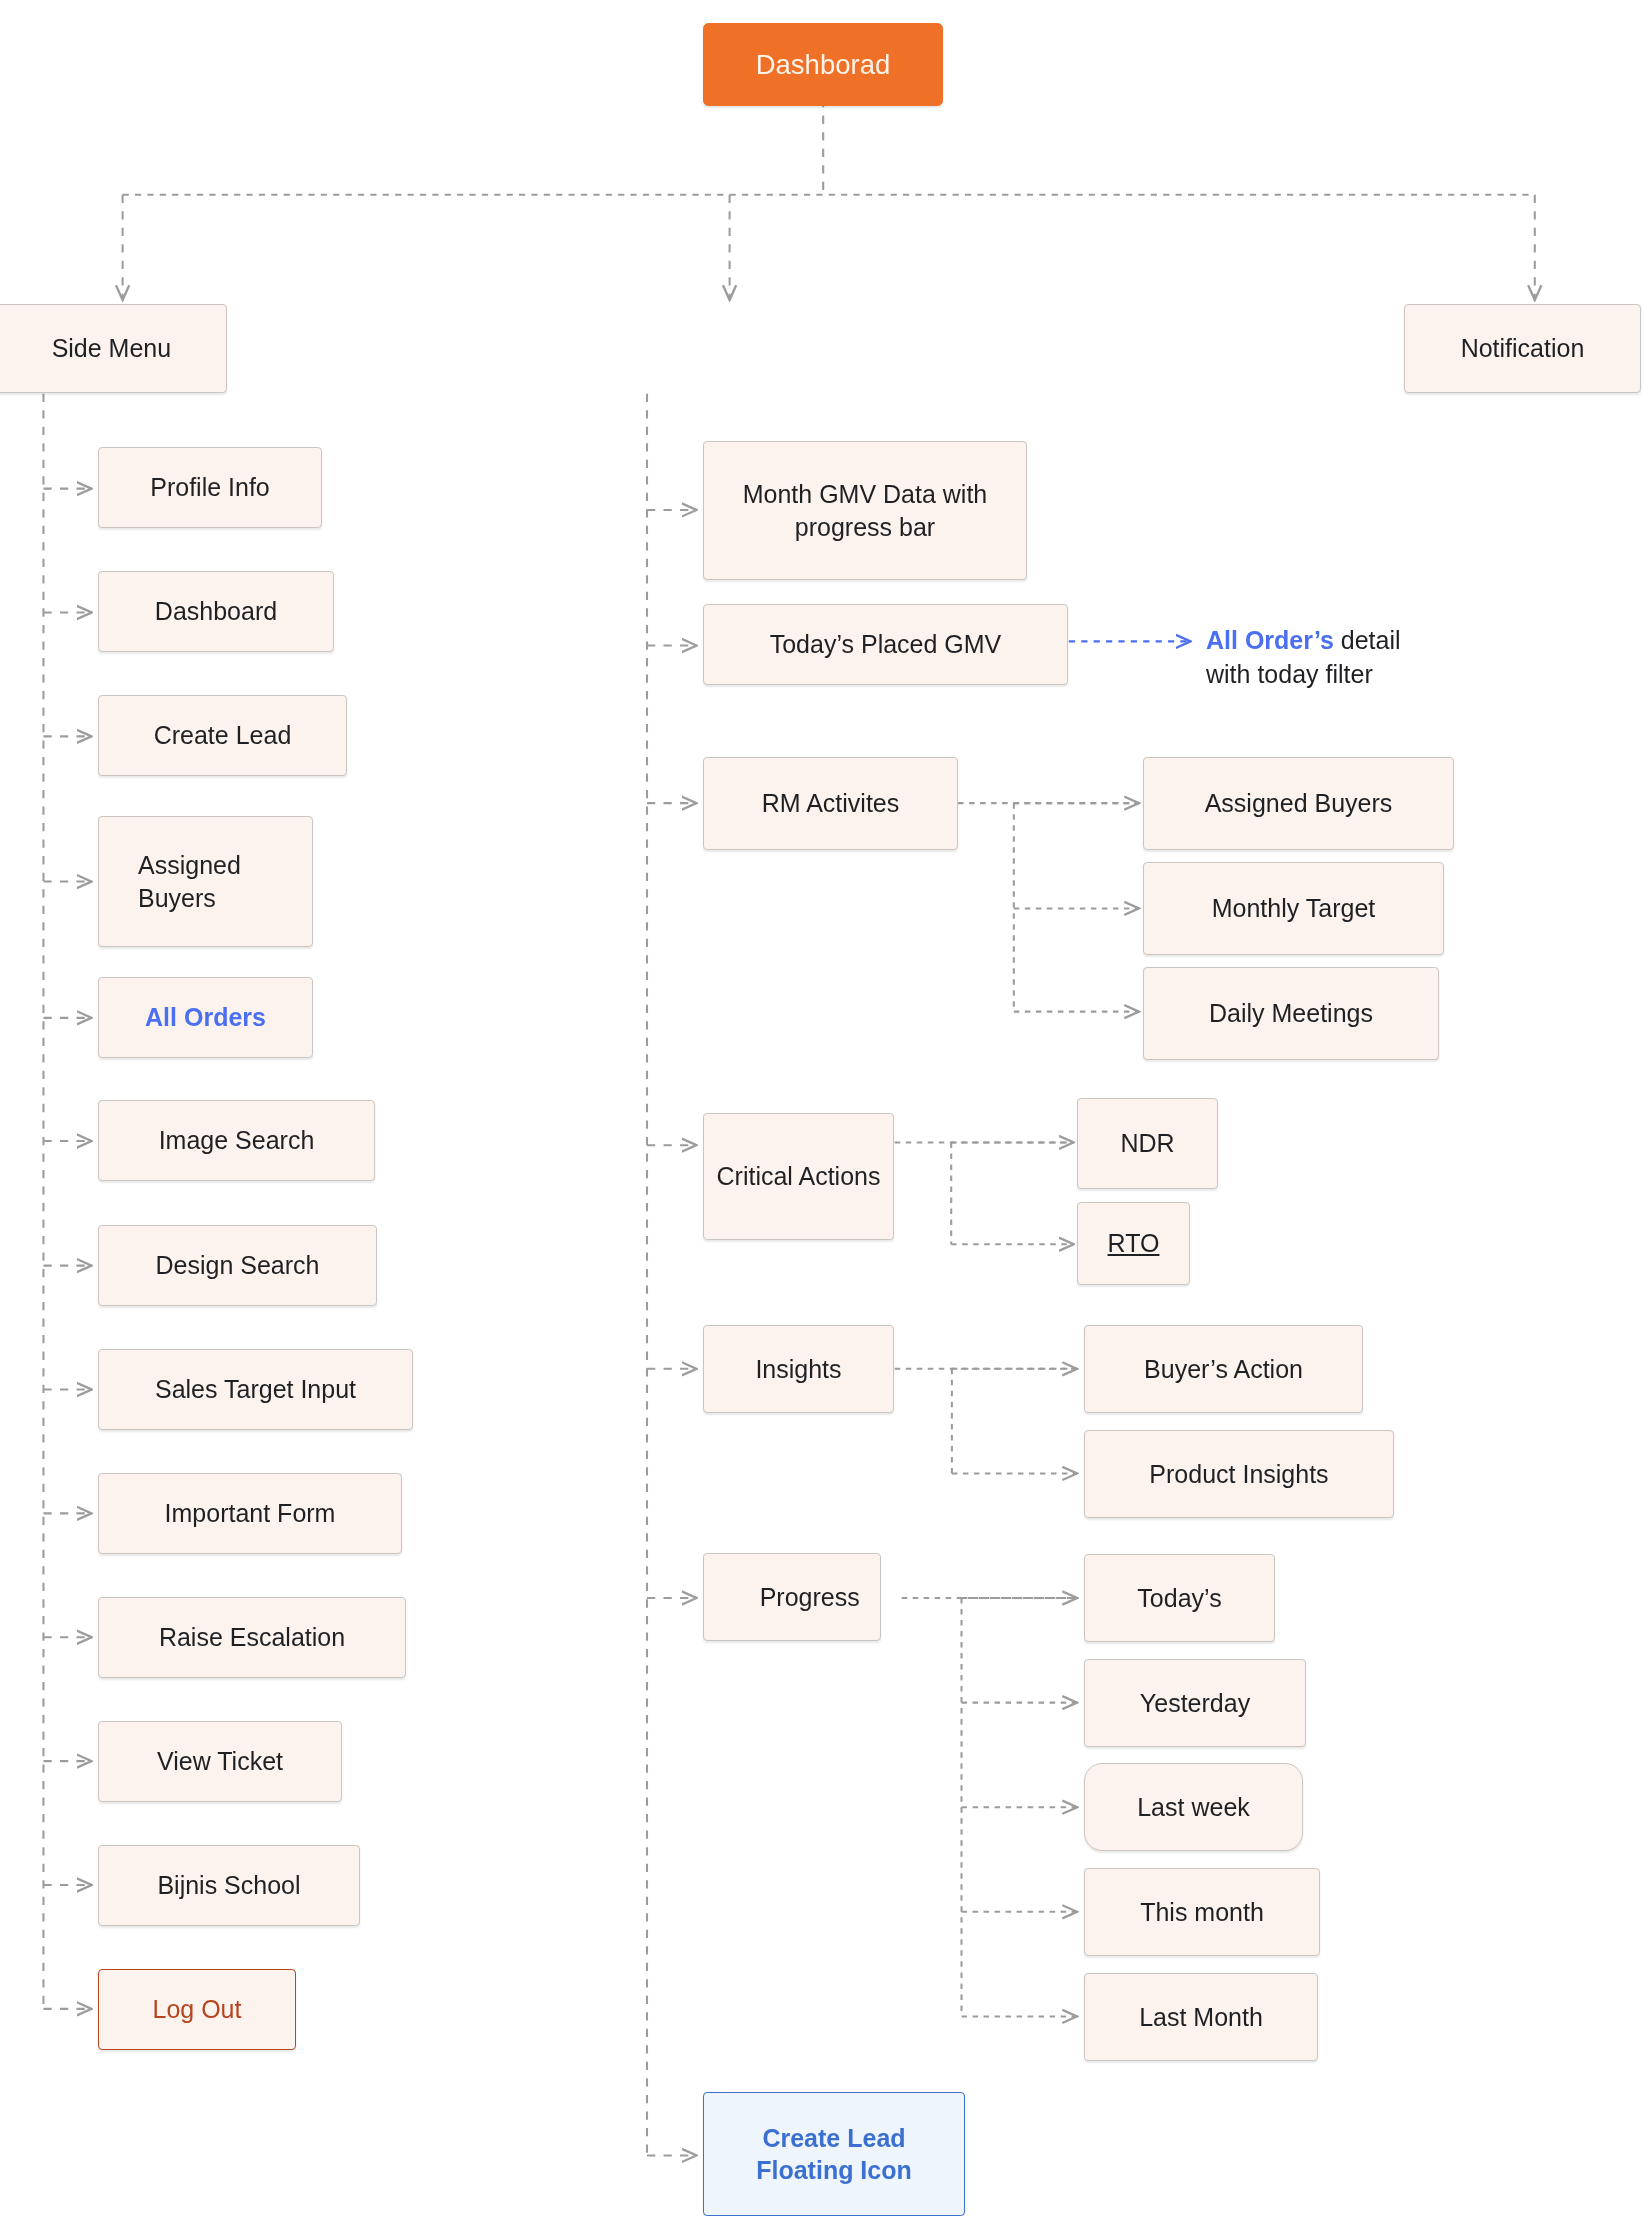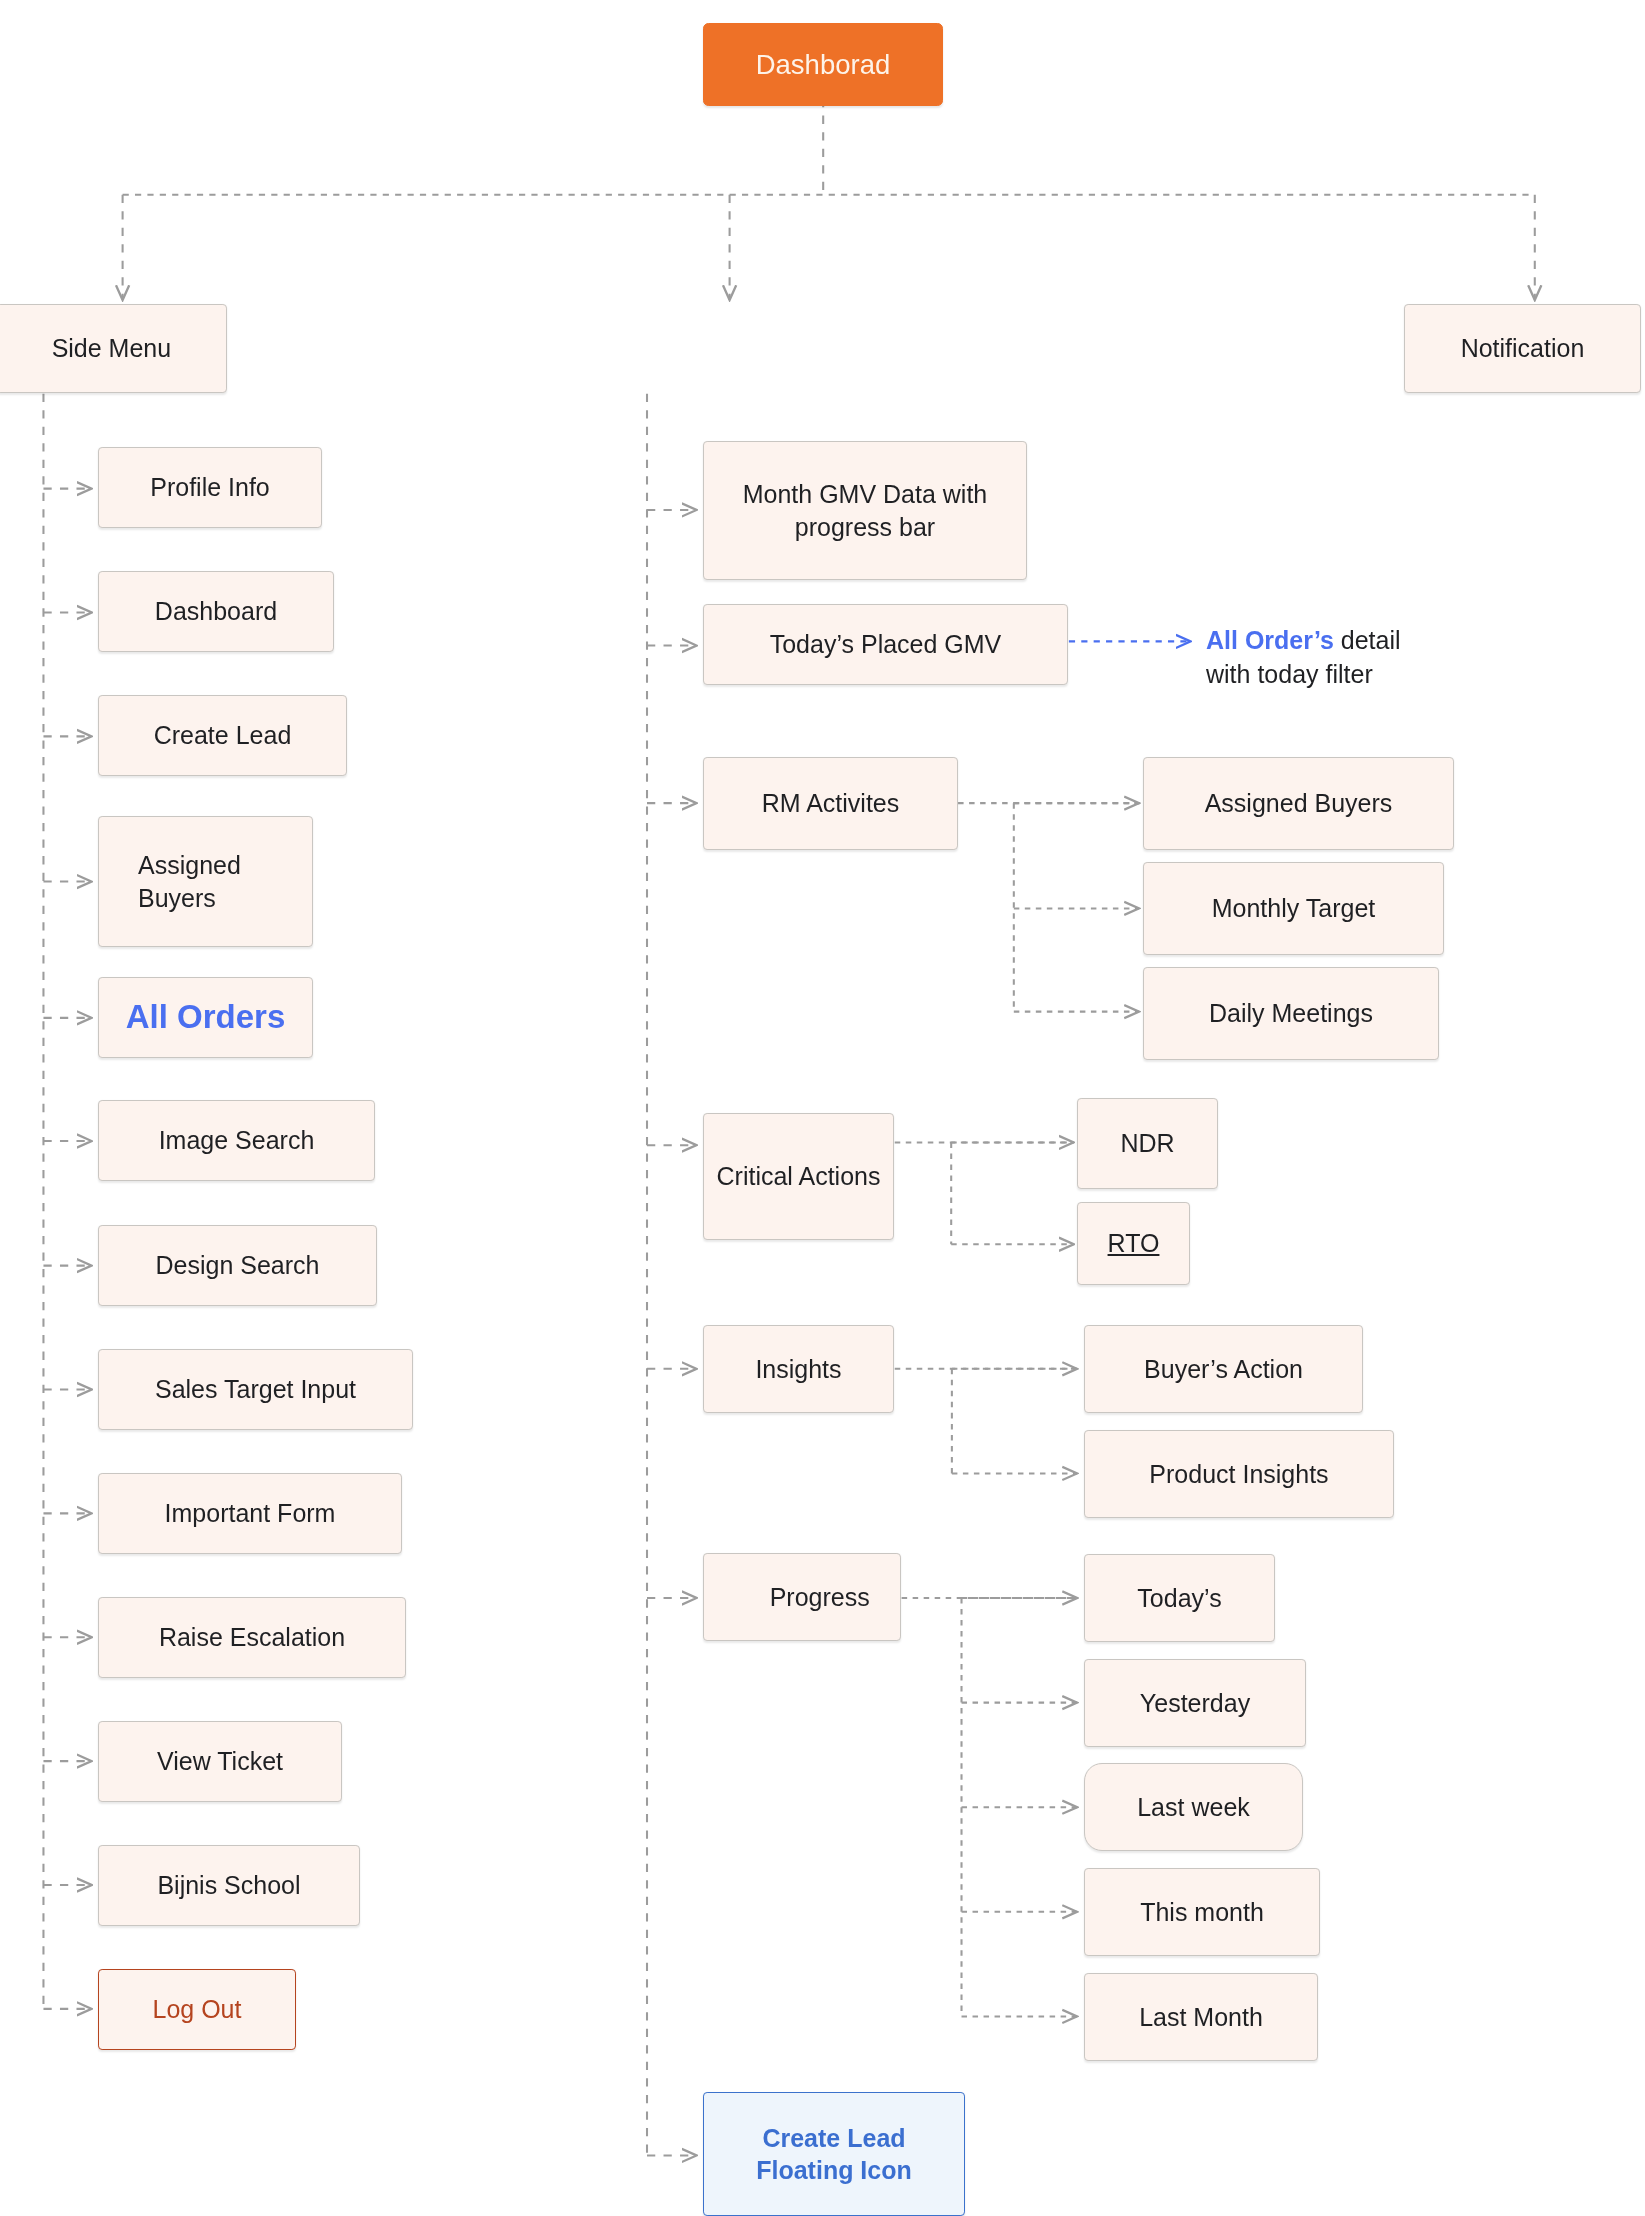--- a/index.html
+++ b/index.html
@@ -53,21 +53,21 @@
     border: 0.7px solid #c9c6c2;
     color: #1f2023;
     font-size: 25px;
     font-weight: 400;
     box-shadow: 0 1.4px 2.1px rgba(0,0,0,0.09);
   }
   .node-highlight-blue {
     background: #fdf3ee;
     border: 0.7px solid #c9c6c2;
     color: #4a6ff0;
-    font-size: 33px;
+    font-size: 25px;
     font-weight: 700;
     box-shadow: 0 1.4px 2.1px rgba(0,0,0,0.09);
   }
   .node-danger {
     background: #fdf3ee;
     border: 1.4px solid #b5441f;
     color: #b5441f;
     font-size: 25px;
     font-weight: 400;
     box-shadow: 0 1.4px 2.1px rgba(0,0,0,0.09);
@@ -266,21 +266,21 @@
   </div>
 
   <div class="node node-default" style="left:703px; top:1113px; width:191px; height:127px;">
     <span>Critical Actions</span>
   </div>
 
   <div class="node node-default" style="left:703px; top:1325px; width:191px; height:88px;">
     <span>Insights</span>
   </div>
 
-  <div class="node node-default" style="left:703px; top:1553px; width:198px; height:88px;padding-left:45px;">
+  <div class="node node-default" style="left:703px; top:1553px; width:178px; height:88px;padding-left:45px;">
     <span>Progress</span>
   </div>
 
   <div class="node node-default" style="left:1143px; top:757px; width:311px; height:93px;">
     <span>Assigned Buyers</span>
   </div>
 
   <div class="node node-default" style="left:1143px; top:862px; width:301px; height:93px;">
     <span>Monthly Target</span>
   </div>

